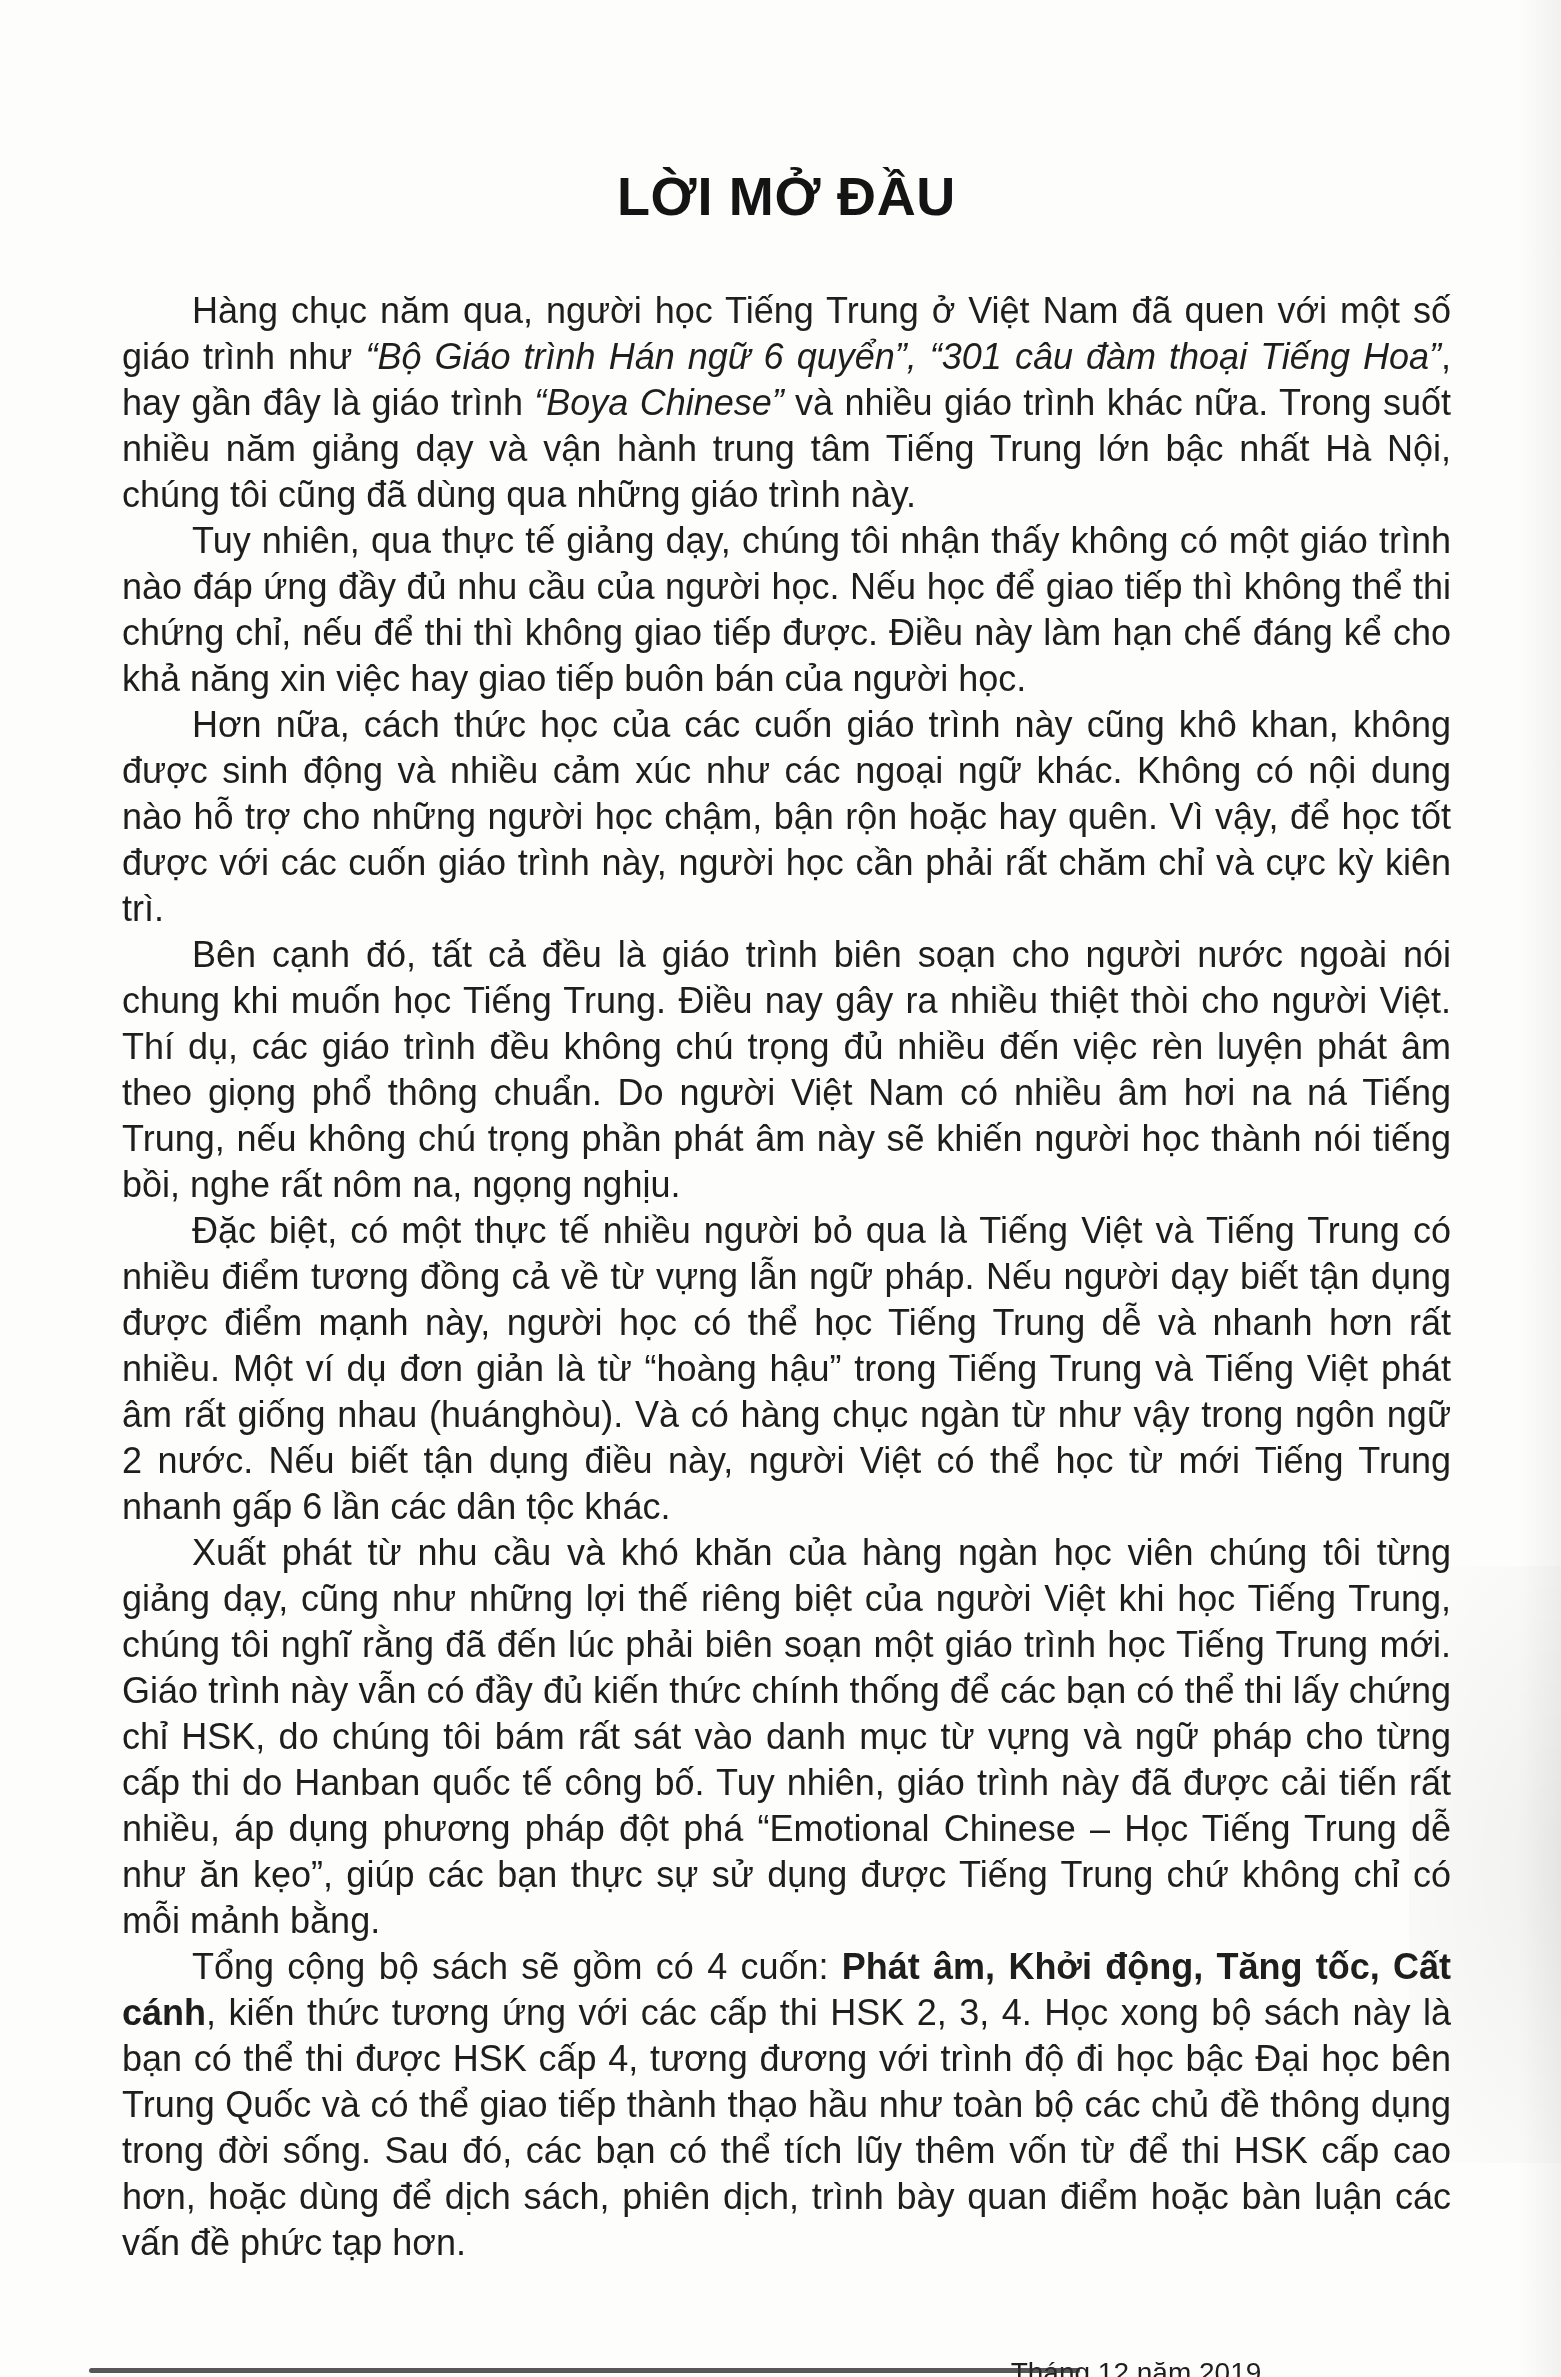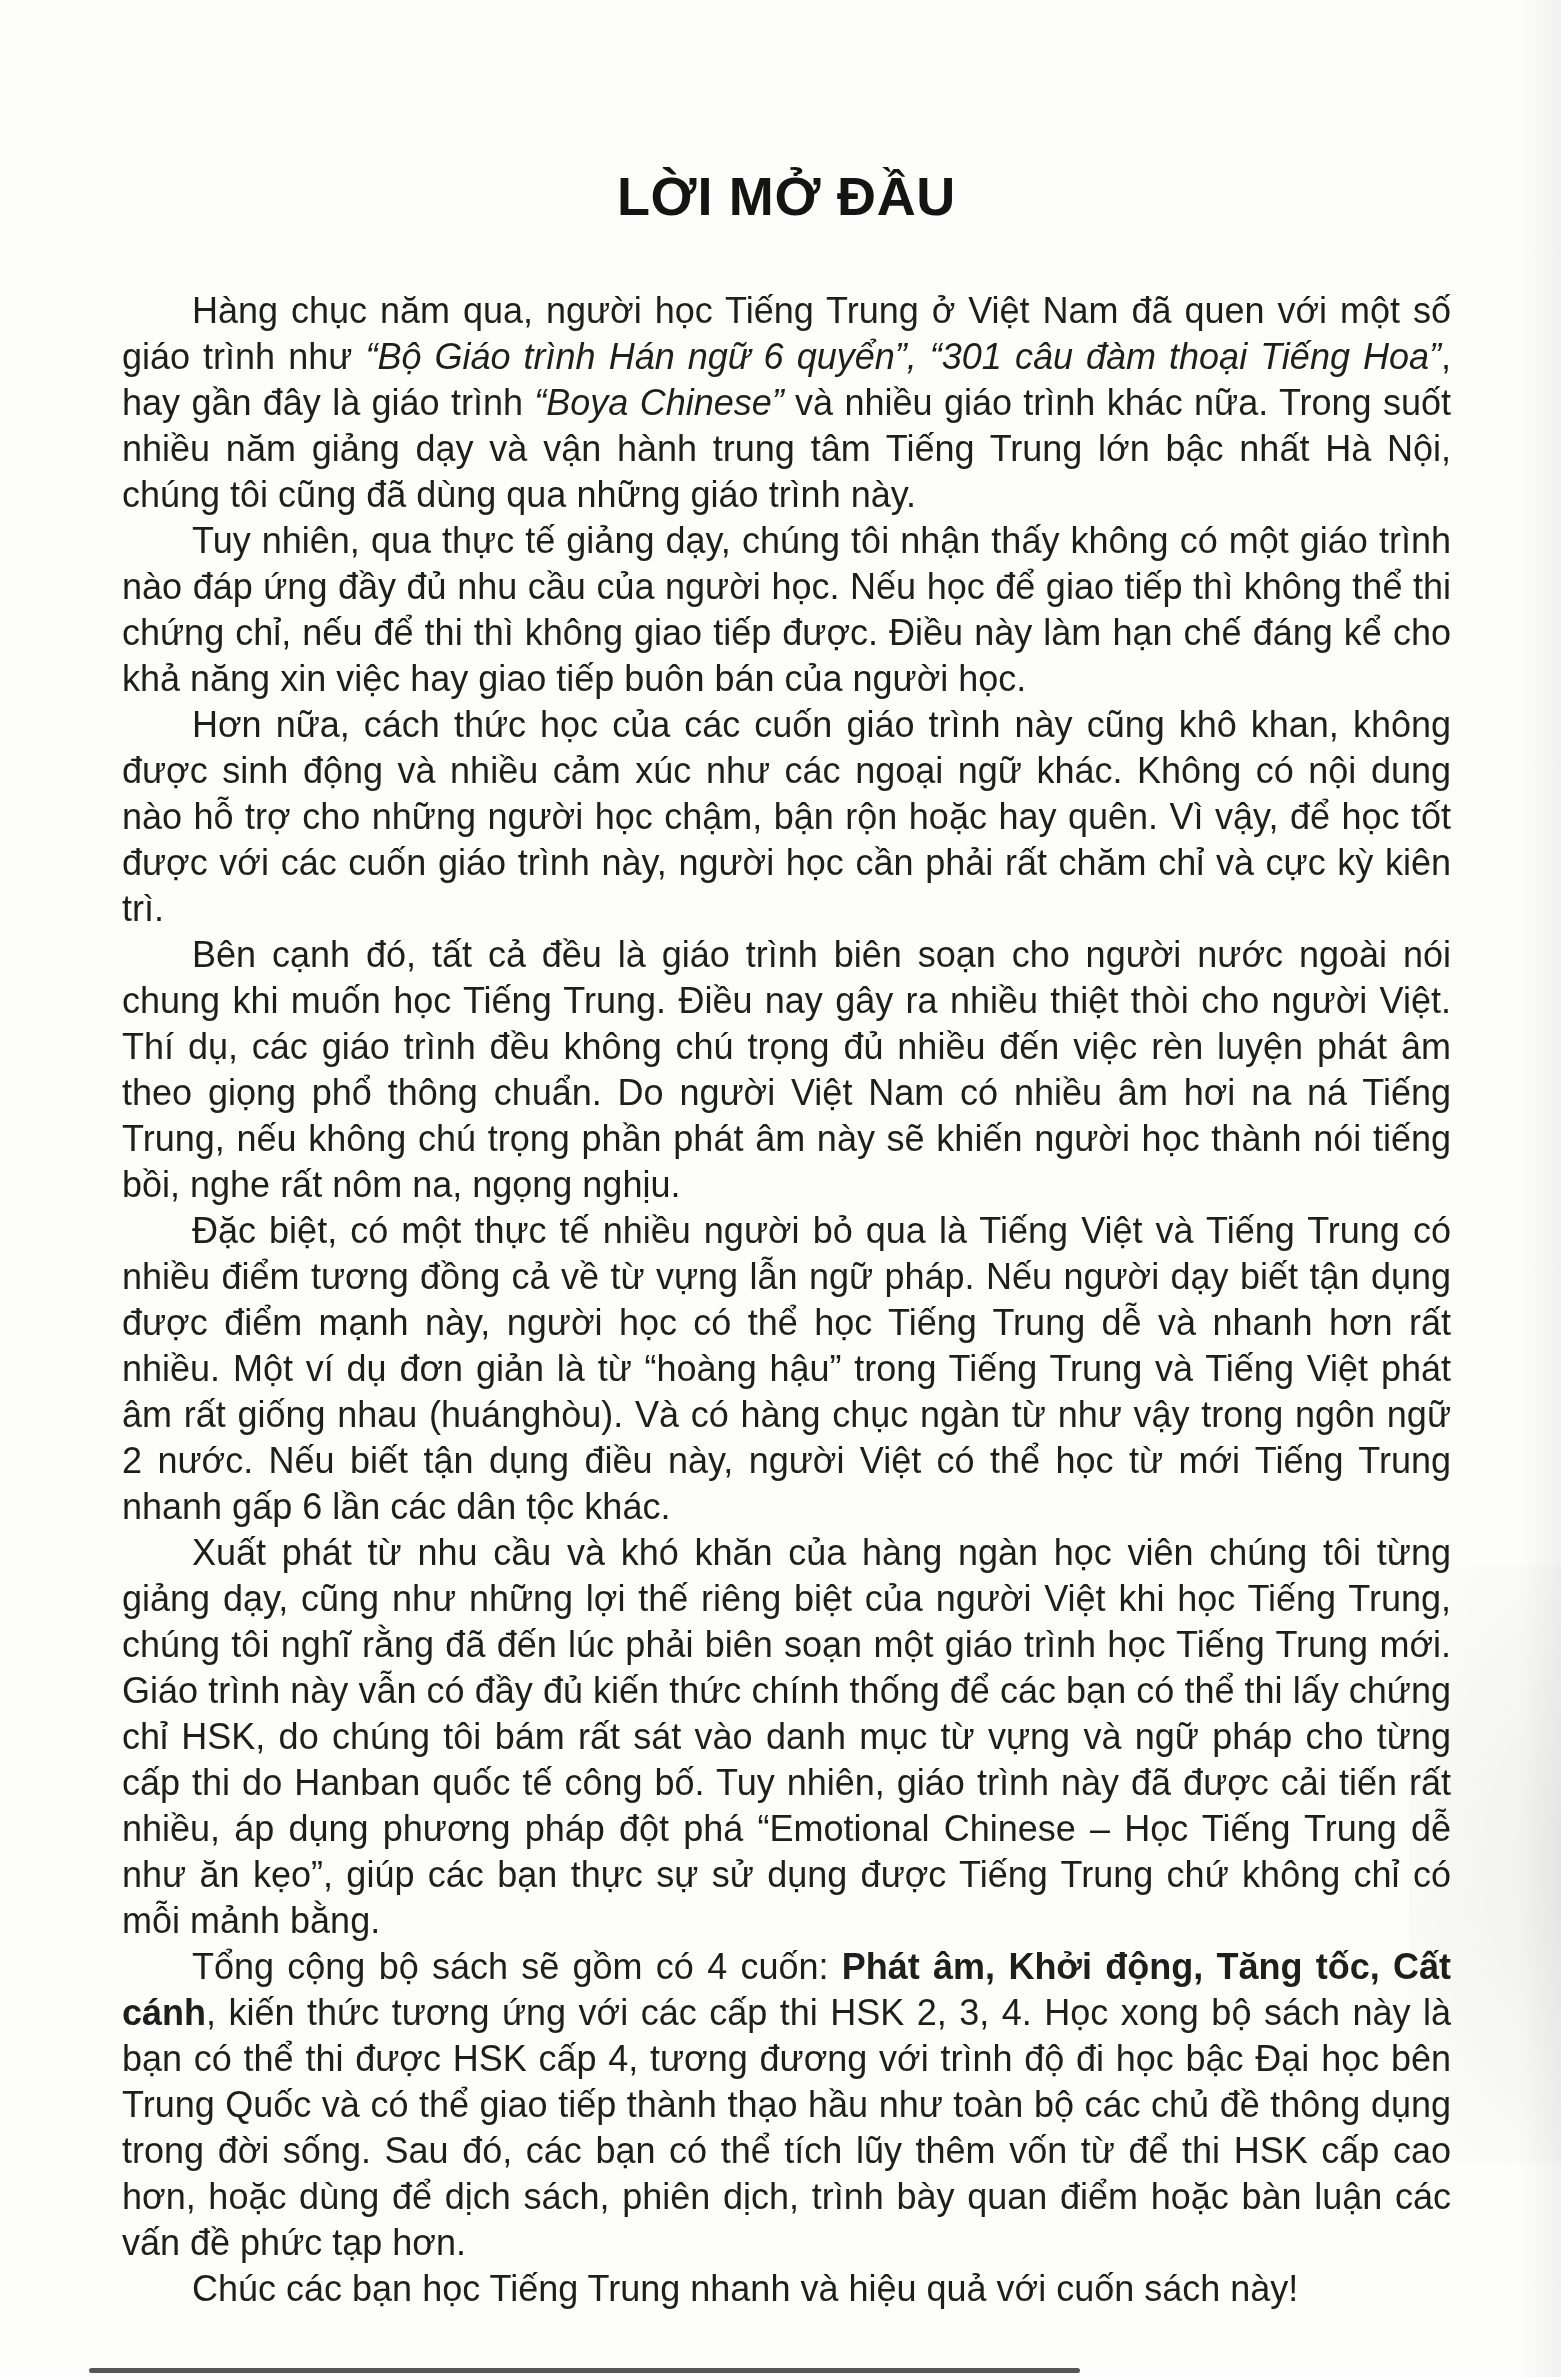--- a/index.html
+++ b/index.html
@@ -82,21 +82,20 @@
   <p class="para"><span>Hơn nữa, cách thức học của các cuốn giáo trình này cũng khô khan, không được sinh động và nhiều cảm xúc như các ngoại ngữ khác. Không có nội dung nào hỗ trợ cho những người học chậm, bận rộn hoặc hay quên. Vì vậy, để học tốt được với các cuốn giáo trình này, người học cần phải rất chăm chỉ và cực kỳ kiên trì.</span></p>
 
   <p class="para"><span>Bên cạnh đó, tất cả đều là giáo trình biên soạn cho người nước ngoài nói chung khi muốn học Tiếng Trung. Điều nay gây ra nhiều thiệt thòi cho người Việt. Thí dụ, các giáo trình đều không chú trọng đủ nhiều đến việc rèn luyện phát âm theo giọng phổ thông chuẩn. Do người Việt Nam có nhiều âm hơi na ná Tiếng Trung, nếu không chú trọng phần phát âm này sẽ khiến người học thành nói tiếng bồi, nghe rất nôm na, ngọng nghịu.</span></p>
 
   <p class="para"><span>Đặc biệt, có một thực tế nhiều người bỏ qua là Tiếng Việt và Tiếng Trung có nhiều điểm tương đồng cả về từ vựng lẫn ngữ pháp. Nếu người dạy biết tận dụng được điểm mạnh này, người học có thể học Tiếng Trung dễ và nhanh hơn rất nhiều. Một ví dụ đơn giản là từ “hoàng hậu” trong Tiếng Trung và Tiếng Việt phát âm rất giống nhau (huánghòu). Và có hàng chục ngàn từ như vậy trong ngôn ngữ 2 nước. Nếu biết tận dụng điều này, người Việt có thể học từ mới Tiếng Trung nhanh gấp 6 lần các dân tộc khác.</span></p>
 
   <p class="para"><span>Xuất phát từ nhu cầu và khó khăn của hàng ngàn học viên chúng tôi từng giảng dạy, cũng như những lợi thế riêng biệt của người Việt khi học Tiếng Trung, chúng tôi nghĩ rằng đã đến lúc phải biên soạn một giáo trình học Tiếng Trung mới. Giáo trình này vẫn có đầy đủ kiến thức chính thống để các bạn có thể thi lấy chứng chỉ HSK, do chúng tôi bám rất sát vào danh mục từ vựng và ngữ pháp cho từng cấp thi do Hanban quốc tế công bố. Tuy nhiên, giáo trình này đã được cải tiến rất nhiều, áp dụng phương pháp đột phá “Emotional Chinese – Học Tiếng Trung dễ như ăn kẹo”, giúp các bạn thực sự sử dụng được Tiếng Trung chứ không chỉ có mỗi mảnh bằng.</span></p>
 
   <p class="para"><span>Tổng cộng bộ sách sẽ gồm có 4 cuốn: </span><span class="bold-italic">Phát âm, Khởi động, Tăng tốc, Cất cánh</span><span>, kiến thức tương ứng với các cấp thi HSK 2, 3, 4. Học xong bộ sách này là bạn có thể thi được HSK cấp 4, tương đương với trình độ đi học bậc Đại học bên Trung Quốc và có thể giao tiếp thành thạo hầu như toàn bộ các chủ đề thông dụng trong đời sống. Sau đó, các bạn có thể tích lũy thêm vốn từ để thi HSK cấp cao hơn, hoặc dùng để dịch sách, phiên dịch, trình bày quan điểm hoặc bàn luận các vấn đề phức tạp hơn.</span></p>
 
-  <p class="para"><span>Chúc các bạn học Tiếng Trung nhanh và hiệu quả với cuốn sách này!</span></p>
 
   <div class="signature">
     <p>Tháng 12 năm 2019</p>
     <p>Thay mặt nhóm biên soạn</p>
   </div>
 
   <div class="scan-edge-right"></div>
   <div class="scan-smudge"></div>
   <div class="scan-streak-bottom"></div>
 

